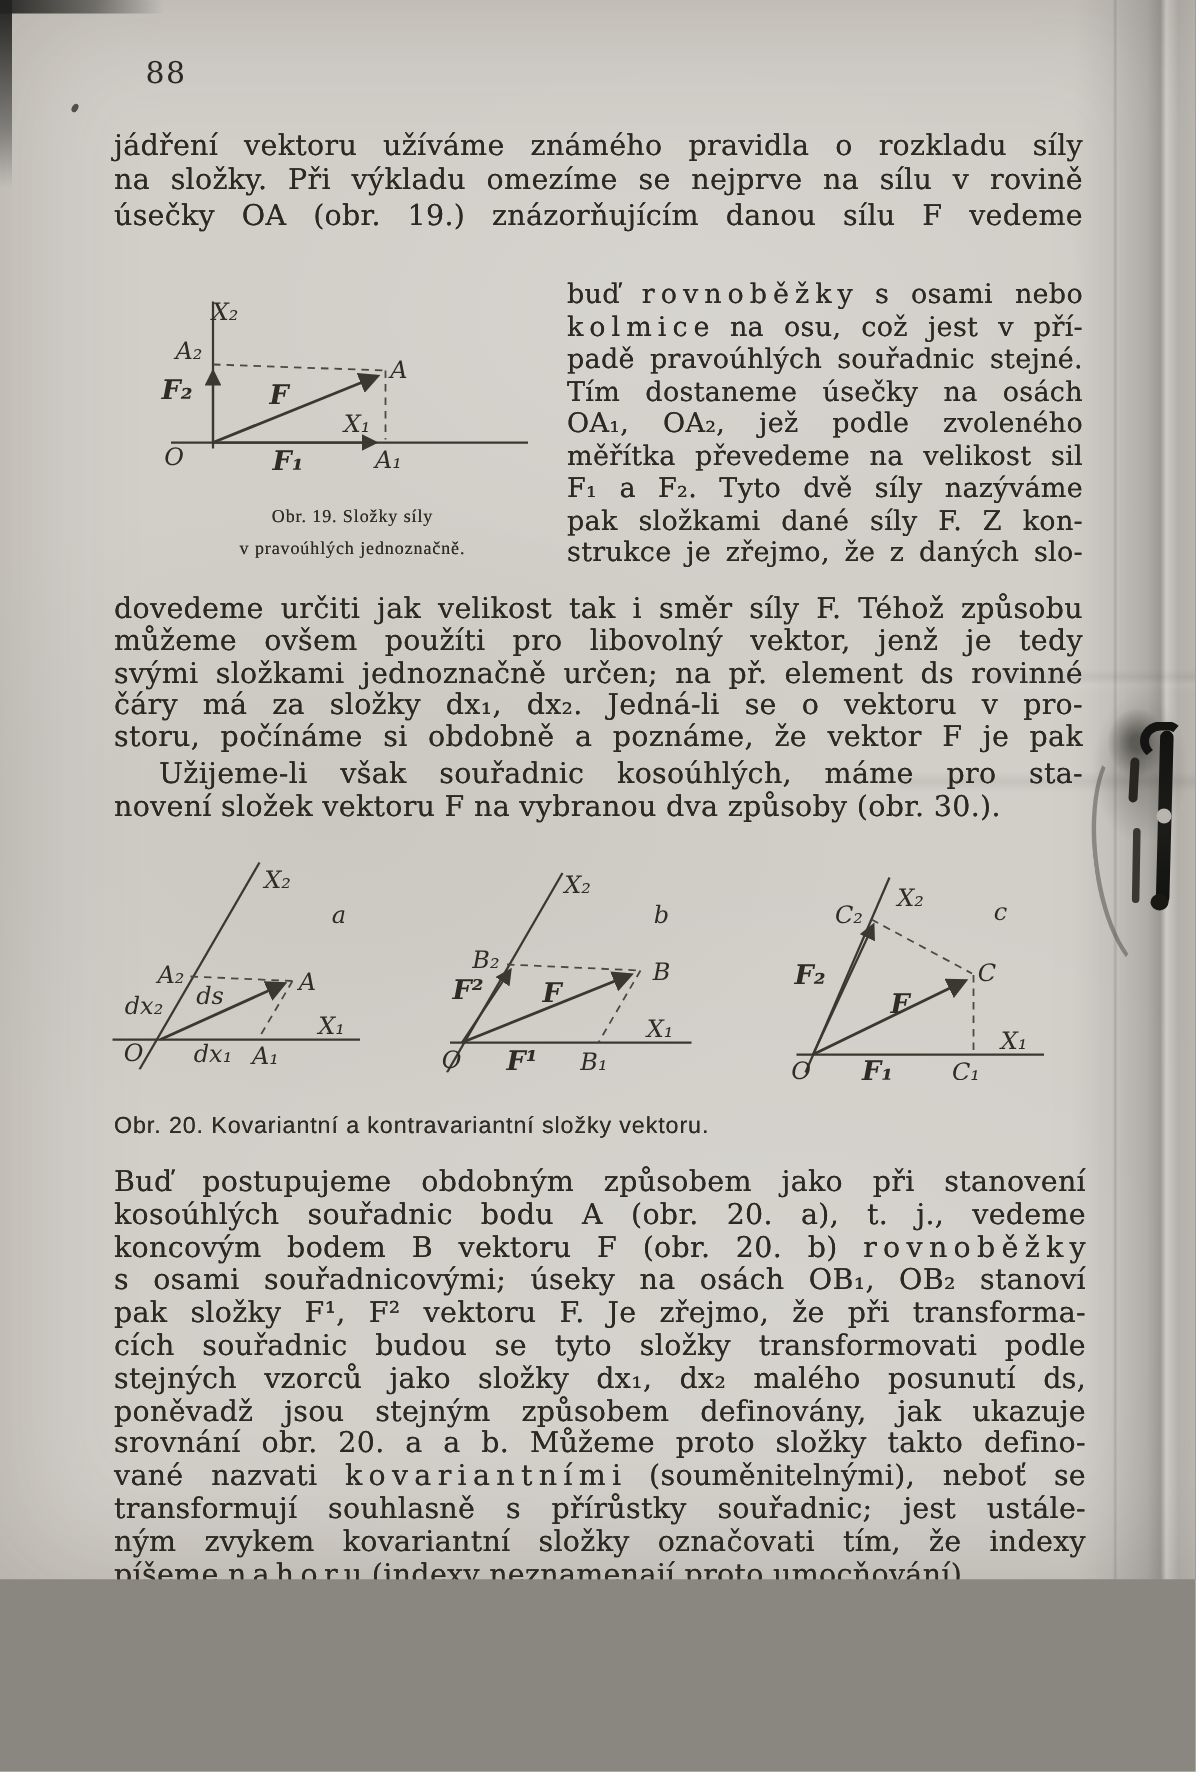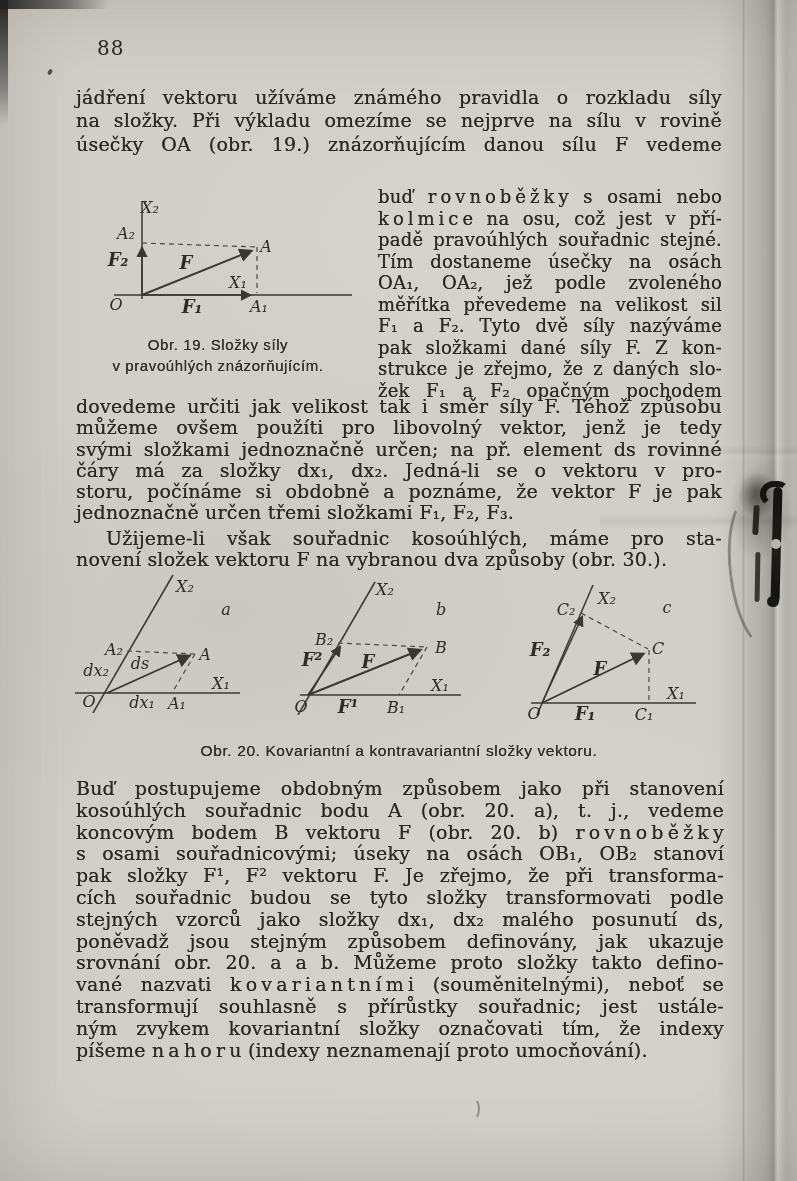--- a/index.html
+++ b/index.html
@@ -1,38 +1,38 @@
 <!DOCTYPE html>
 <html><head>
 <meta charset="utf-8">
 <style>
   html,body{margin:0;padding:0;background:#8a8781;}
   .page{
-    position:relative; width:797px; height:1181px; overflow:hidden;
+    position:relative; width:797px; height:1053px; overflow:hidden;
     font-family:"DejaVu Serif", serif; color:#2b2921;
     background:
       radial-gradient(420px 260px at 58% 20%, rgba(255,255,255,.10), transparent 70%),
       radial-gradient(520px 320px at 28% 52%, rgba(110,105,95,.07), transparent 70%),
       radial-gradient(620px 420px at 65% 82%, rgba(255,255,255,.08), transparent 70%),
       #d2cfc9;
     box-shadow: inset 0 0 90px rgba(88,83,72,.28);
   }
   .txt{position:absolute; letter-spacing:.2px; text-shadow:0 0 .4px rgba(43,41,33,.85);}
   .tl{text-align:justify; text-align-last:justify;}
   .tl-last{text-align-last:left;}
   .tl-indent{text-indent:30px;}
   .caption .tl, .caption .tl-last{text-align:center; text-align-last:center;}
   #page-number{position:absolute; left:97px; top:36px; font-size:20px; letter-spacing:1px;}
   #para1{left:76px; top:86px; width:646px; font-size:19px; line-height:23.4px;}
   #wrapcol{left:378px; top:186px; width:344px; font-size:18px; line-height:21.5px;}
-  #cap19{left:62px; top:334px; width:312px; font-size:15px; line-height:21px;
-         font-family:Liberation Sans, sans-serif; letter-spacing:.6px; color:#2e2c24;}
+  #cap19{left:79px; top:334px; width:312px; font-size:12px; line-height:21px;
+         font-family:Liberation Serif, serif; letter-spacing:.6px; color:#2e2c24;}
   #block2{left:76px; top:396px; width:646px; font-size:19px; line-height:21.3px;}
   #block2 .p2{margin-top:4px;}
-  #cap20{left:76px; top:742px; width:646px; text-align:center; font-size:15.5px;
+  #cap20{left:76px; top:742px; width:646px; text-align:left; font-size:15.5px;
          font-family:"Liberation Sans", sans-serif; letter-spacing:.6px; color:#2e2c24;}
   #para3{left:76px; top:778px; width:648px; font-size:19px; line-height:21.8px;}
   .fig{position:absolute;}
   .fig svg text{font-family:"DejaVu Serif", serif; font-style:italic; font-size:16px; fill:#2e2c24;}
   .fig svg text.big{font-size:18px; font-weight:bold;}
   
   .art{position:absolute; pointer-events:none;}
   #edge-top{left:0;top:0;width:115px;height:9px;background:linear-gradient(90deg,#2b2b29 0%,rgba(43,43,41,.55) 55%,rgba(43,43,41,0) 95%);}
   #edge-left{left:0;top:0;width:8px;height:125px;background:linear-gradient(180deg,#232321 0%,rgba(35,35,33,.4) 70%,rgba(35,35,33,0) 100%);}
   #fold-shadow{left:716px;top:0;width:81px;height:1181px;
@@ -90,44 +90,42 @@
       <text x="166" y="56" text-anchor="middle">A</text>
       <text x="138" y="92" text-anchor="middle">X₁</text>
       <text x="16" y="114" text-anchor="middle">O</text>
       <text x="92" y="117" text-anchor="middle" class="big">F₁</text>
       <text x="159" y="116" text-anchor="middle">A₁</text>
     </svg>
   </div>
 
   <div id="cap19" class="txt caption">
       <div class="tl">Obr. 19. Složky síly</div>
-      <div class="tl tl-last">v pravoúhlých znázorňujícím.</div>
+      <div class="tl tl-last">v pravoúhlých jednoznačně.</div>
     </div>
 
   <div id="wrapcol" class="txt">
       <div class="tl">buď r o v n o b ě ž k y s osami nebo</div>
       <div class="tl">k o l m i c e na osu, což jest v pří-</div>
       <div class="tl">padě pravoúhlých souřadnic stejné.</div>
       <div class="tl">Tím dostaneme úsečky na osách</div>
       <div class="tl">OA₁, OA₂, jež podle zvoleného</div>
       <div class="tl">měřítka převedeme na velikost sil</div>
       <div class="tl">F₁ a F₂. Tyto dvě síly nazýváme</div>
       <div class="tl">pak složkami dané síly F. Z kon-</div>
       <div class="tl">strukce je zřejmo, že z daných slo-</div>
-      <div class="tl">žek F₁ a F₂ opačným pochodem</div>
     </div>
 
   <div id="block2" class="txt">
     <div class="p1">
         <div class="tl">dovedeme určiti jak velikost tak i směr síly F. Téhož způsobu</div>
         <div class="tl">můžeme ovšem použíti pro libovolný vektor, jenž je tedy</div>
         <div class="tl">svými složkami jednoznačně určen; na př. element ds rovinné</div>
         <div class="tl">čáry má za složky dx₁, dx₂. Jedná-li se o vektoru v pro-</div>
         <div class="tl">storu, počínáme si obdobně a poznáme, že vektor F je pak</div>
-        <div class="tl tl-last">jednoznačně určen třemi složkami F₁, F₂, F₃.</div>
       </div>
     <div class="p2">
         <div class="tl tl-indent">Užijeme-li však souřadnic kosoúhlých, máme pro sta-</div>
         <div class="tl tl-last">novení složek vektoru F na vybranou dva způsoby (obr. 30.).</div>
       </div>
   </div>
 
   <div class="fig" style="left:68px;top:565px;">
     <svg width="232" height="148" viewBox="0 0 232 148">
       <defs>

